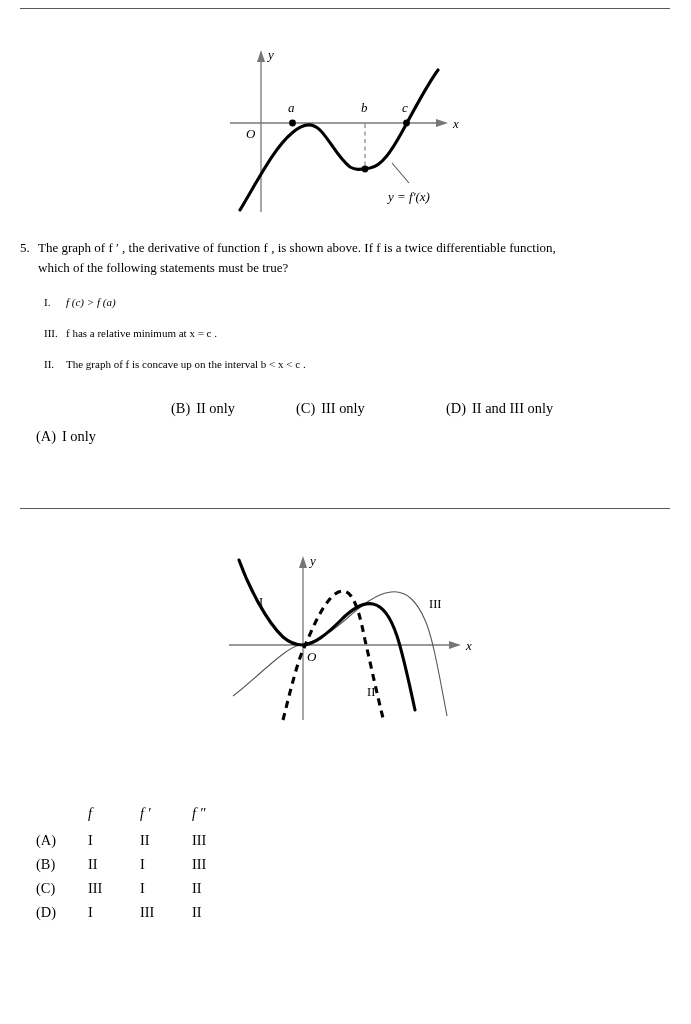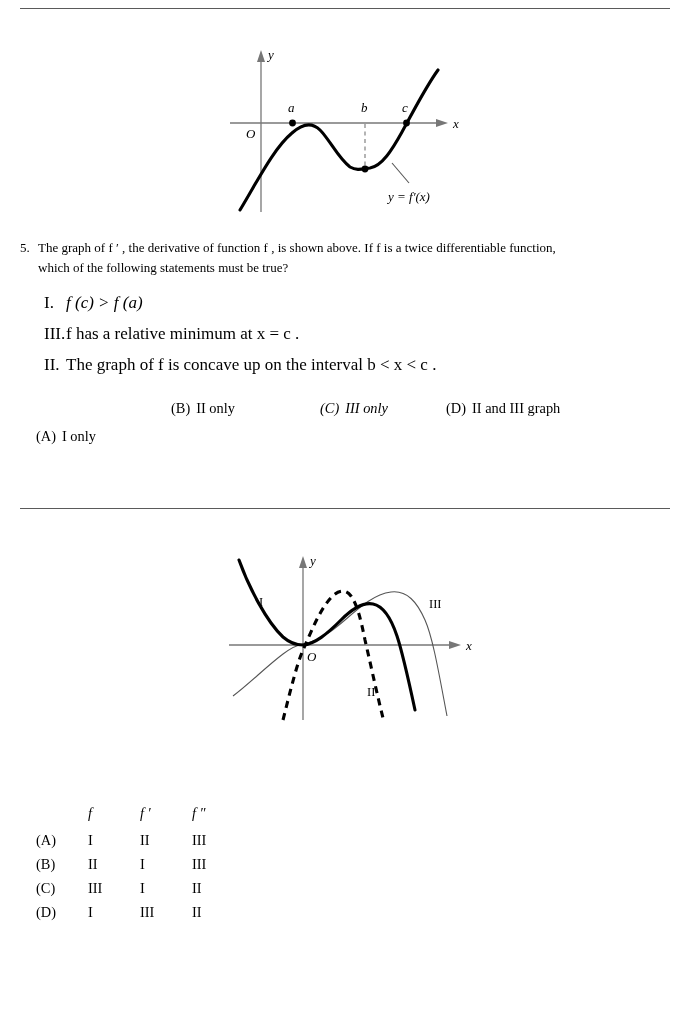--- a/index.html
+++ b/index.html
@@ -67,21 +67,21 @@
     font-family: "Liberation Serif", "DejaVu Serif", serif;
   }
 
   .statements {
     position: absolute;
     left: 44px;
     width: 600px;
   }
   #statements-5 { top: 294px; }
   .stline {
-    font-size: 17px;
+    font-size: 11px;
     line-height: 17px;
     margin-bottom: 14px;
     white-space: nowrap;
   }
   .stnum {
     display: inline-block;
     min-width: 22px;
   }
   .stnum.three { min-width: 22px; }
 
@@ -92,21 +92,21 @@
     width: 620px;
     font-size: 14.4px;
     white-space: nowrap;
   }
   #choices-5 .choice {
     position: absolute;
     top: 0;
   }
   #choices-5 .c0 { left: 0px; margin-top: 28px; }
   #choices-5 .c1 { left: 135px; }
-  #choices-5 .c2 { left: 284px; font-style: italic; }
+  #choices-5 .c2 { left: 260px; }
   #choices-5 .c3 { left: 410px; }
   .clabel { margin-right: 6px; }
 
   #table-6 {
     position: absolute;
     left: 36px;
     top: 802px;
     font-size: 14.4px;
   }
   #table-6 table {
@@ -204,21 +204,21 @@
     <div class="choice c0">
       <span class="clabel">(A)</span><span>I only</span>
     </div>
     <div class="choice c1">
       <span class="clabel">(B)</span><span>II only</span>
     </div>
     <div class="choice c2">
       <span class="clabel">(C)</span><span>III only</span>
     </div>
     <div class="choice c3">
-      <span class="clabel">(D)</span><span>II and III graph</span>
+      <span class="clabel">(D)</span><span>II and III only</span>
     </div>
   </div>
 
   <div class="rule" id="rule-mid"></div>
 
   <div class="figure" id="figure-6">
     <svg width="265" height="180" viewBox="0 0 265 180">
 
       <line class="axis" x1="88" y1="18" x2="88" y2="172"></line>
       <polygon class="arrowfill" points="88,8 84,20 92,20"></polygon>

